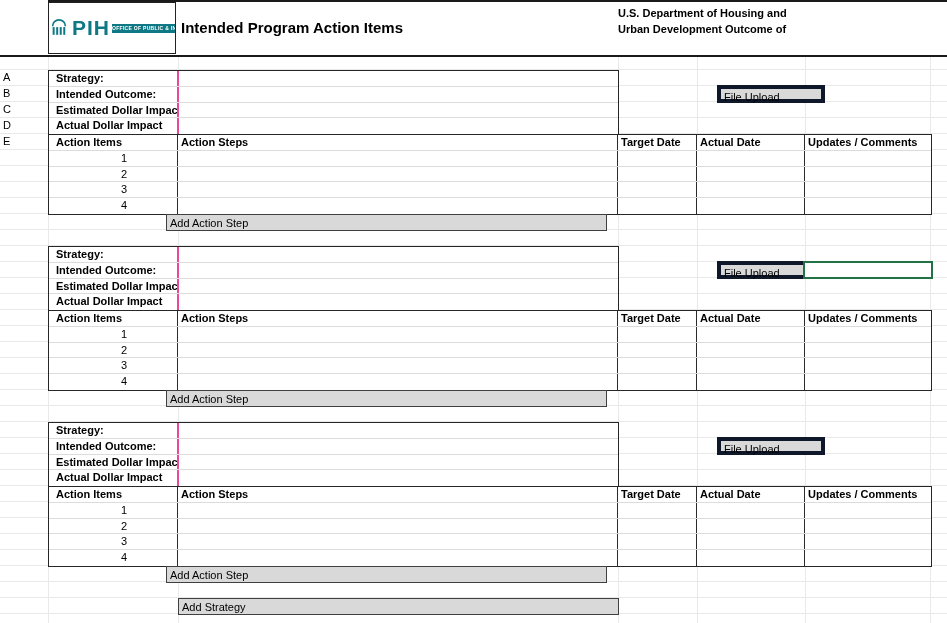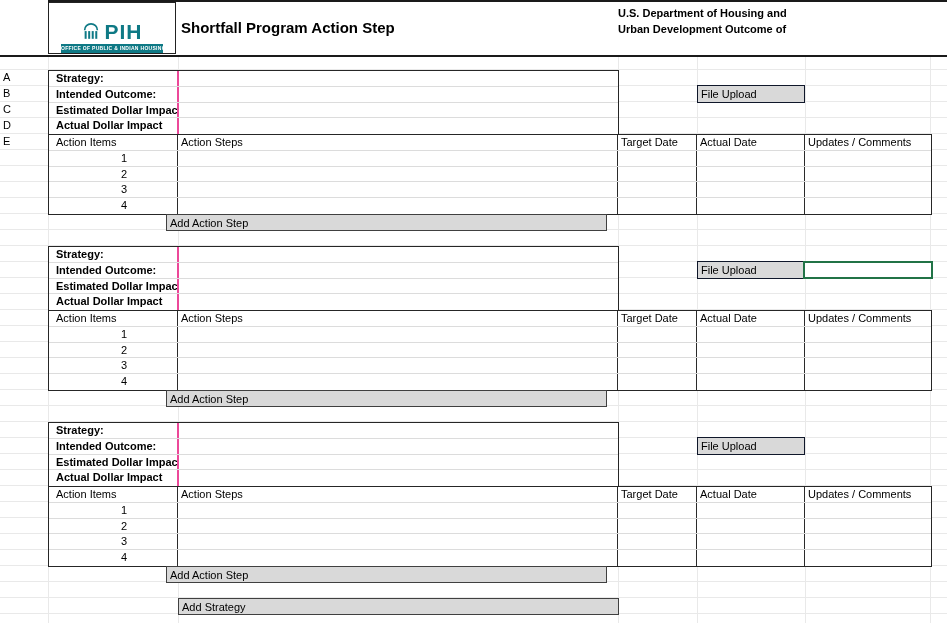--- a/index.html
+++ b/index.html
@@ -3,39 +3,39 @@
 <meta charset="utf-8">
 <style>
 *{margin:0;padding:0;box-sizing:border-box}
 body{background:#fff}
 #canvas{position:relative;width:947px;height:623px;background:#fff;font-family:"Liberation Sans","DejaVu Sans",sans-serif;font-size:11px;color:#000;overflow:hidden}
 .abs{position:absolute}
 .hgrid{left:0;top:54px;width:947px;height:569px;background:repeating-linear-gradient(to bottom,transparent 0 15px,#e9e9e9 15px 16px)}
 .vline{top:57px;height:566px;width:1px;background:#e9e9e9}
 .header{left:0;top:0;width:947px;height:57px;background:#fff;border-bottom:2px solid #1a1a1a}
 .topline{left:48px;top:0;width:899px;height:2px;background:#1a1a1a}
-.logo-box{position:absolute;left:48px;top:2px;width:128px;height:52px;border:1px solid #222;display:flex;flex-direction:column;align-items:center;justify-content:flex-end;gap:2px;background:#fff}
+.logo-box{position:absolute;left:48px;top:2px;width:128px;height:52px;border:1px solid #222;display:flex;flex-direction:row;align-items:center;justify-content:center;gap:2px;background:#fff}
 .logo-row{display:flex;align-items:flex-end;gap:3px}
 .logo-text{color:#0e7985;font-size:21px;font-weight:bold;line-height:20px;letter-spacing:1px}
 .logo-bar{width:102px;height:9px;background:#0e7985;color:#fff;font-size:5px;line-height:9px;text-align:center;letter-spacing:.3px;font-weight:bold;white-space:nowrap;overflow:hidden}
 .title{position:absolute;left:181px;top:0;height:55px;display:flex;align-items:center;font-weight:bold;font-size:15px}
 .agency{position:absolute;left:618px;top:6px;width:188px;text-align:left;font-weight:bold;line-height:15.5px}
 .rletter{left:3px;width:24px;line-height:15px}
 .block{left:48px;width:884px;height:161px}
 .meta{left:0;top:0;width:571px;height:65px;border:1px solid #262626;background:#fff;display:grid;grid-template-rows:repeat(4,1fr)}
 .mrow{display:grid;grid-template-columns:130px 1fr;border-bottom:1px solid #dcdcdc}
 .mrow:last-child{border-bottom:none}
 .mlabel{font-weight:bold;padding:1px 2px 0 7px;border-right:2px solid #ec4899;white-space:nowrap;overflow:hidden}
 .mval{background:#fff}
-.fbtn{left:649px;top:15px;width:108px;height:18px;background:#d9d9d9;border:1px solid #0f172a;padding:2px 0 0 3px;cursor:pointer}
+.fbtn{left:669px;top:15px;width:108px;height:18px;background:#d9d9d9;border:4px solid #0f172a;padding:2px 0 0 3px;cursor:pointer}
 .selcell{left:755px;top:15px;width:130px;height:18px;border:2px solid #217346;background:#fff}
 .atable{left:0;top:64px;width:884px;height:81px;border:1px solid #262626;background:#fff;display:grid;grid-template-rows:repeat(5,1fr)}
 .arow{display:grid;grid-template-columns:129px 440px 79px 108px 1fr;border-bottom:1px solid #dcdcdc}
 .arow:last-child{border-bottom:none}
-.ahead{font-weight:normal}
+.ahead{font-weight:bold}
 .acell{border-right:1px solid #2b2b2b;padding:1px 3px 0 3px;white-space:nowrap;overflow:hidden}
 .acell:last-child{border-right:none}
 .acell:first-child{padding-left:7px}
 .num{text-align:right;padding-right:50px;font-weight:normal}
 .addstep{left:118px;top:144px;width:441px;height:17px;background:#d9d9d9;border:1px solid #404040;padding:2px 0 0 3px;cursor:pointer}
 .addstrategy{left:178px;top:598px;width:441px;height:17px;background:#d9d9d9;border:1px solid #404040;padding:2px 0 6px 3px;cursor:pointer}
 </style>
 </head>
 <body>
 
@@ -56,21 +56,21 @@
           <path d="M4 9 A7 7 0 0 1 18 9" fill="none" stroke="#0e7985" stroke-width="1.8"></path>
           <rect x="4" y="10" width="2.2" height="8.5" fill="#0e7985"></rect>
           <rect x="7.9" y="10" width="2.2" height="8.5" fill="#0e7985"></rect>
           <rect x="11.8" y="10" width="2.2" height="8.5" fill="#0e7985"></rect>
           <rect x="15.7" y="10" width="2.2" height="8.5" fill="#0e7985"></rect>
         </svg>
         <span class="logo-text">PIH</span>
       </div>
       <div class="logo-bar">OFFICE OF PUBLIC &amp; INDIAN HOUSING</div>
     </div>
-    <div class="title">Shortfall Program Action Step</div>
+    <div class="title">Intended Program Action Items</div>
     <div class="agency">
       <div>U.S. Department of Housing and</div>
       <div>Urban Development Outcome of</div>
     </div>
   </div>
   <div class="abs topline"></div>
 
   <div class="abs rletter" style="top:70px">A</div>
   <div class="abs rletter" style="top:86px">B</div>
   <div class="abs rletter" style="top:102px">C</div>

